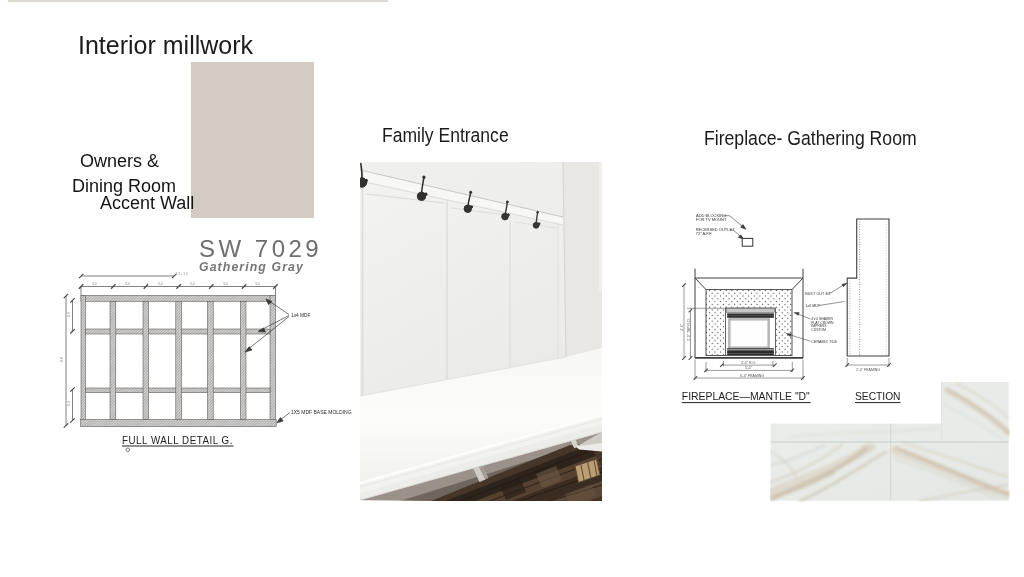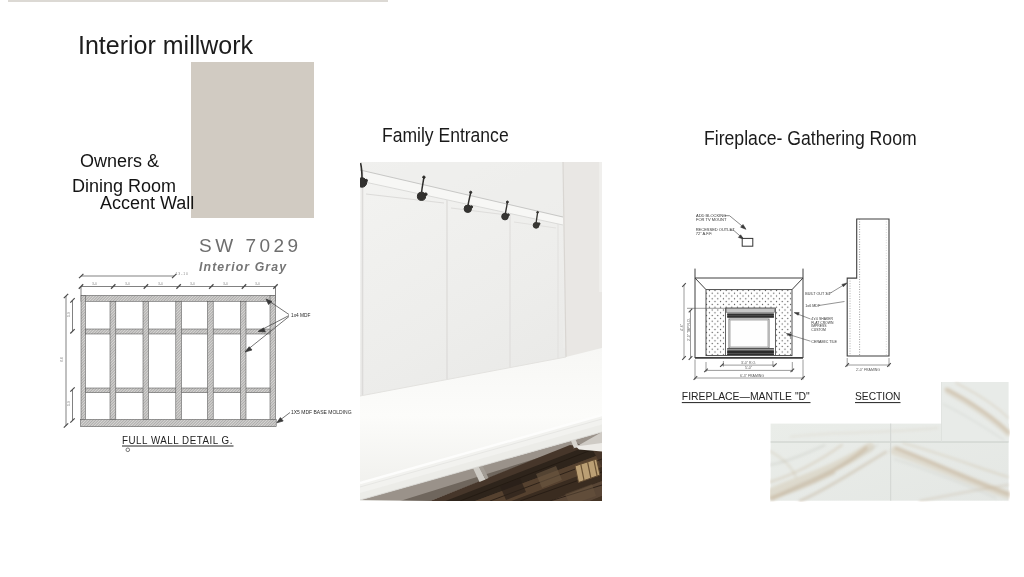--- a/index.html
+++ b/index.html
@@ -15,23 +15,23 @@
 <div class="abs" style="left:78px;top:31px;font-size:25px;color:#1c1c1c;text-align:center;">Interior millwork</div>
 
 <div class="abs" style="left:191px;top:62px;width:123px;height:156px;background:#d1cbc2;"></div>
 
 <div class="abs" style="left:80px;top:143px;font-size:18px;color:#141414;margin-top:8px;">Owners &amp;</div>
 
 <div class="abs" style="left:72px;top:176px;font-size:18px;color:#141414;">Dining Room</div>
 
 <div class="abs" style="left:80px;top:193px;font-size:18px;color:#141414;margin-left:20px;">Accent Wall</div>
 
-<div class="abs" style="left:199px;top:235px;font-size:19px;letter-spacing:3.5px;color:#6e6e6e;">SW 7029</div>
-
-<div class="abs" style="left:199px;top:260px;font-size:12.3px;font-style:italic;font-weight:bold;letter-spacing:1.1px;color:#757575;">Interior Gray</div>
+<div class="abs" style="left:199px;top:235px;font-size:24px;letter-spacing:3.5px;color:#6e6e6e;">SW 7029</div>
+
+<div class="abs" style="left:199px;top:260px;font-size:12.3px;font-style:italic;font-weight:bold;letter-spacing:1.1px;color:#757575;">Gathering Gray</div>
 
 <div class="abs" style="left:382px;top:122.5px;font-size:20.5px;color:#1a1a1a;transform:scaleX(0.855);transform-origin:left top;">Family Entrance</div>
 
 <div class="abs" style="left:704px;top:126px;font-size:20.5px;color:#1a1a1a;transform:scaleX(0.86);transform-origin:left top;">Fireplace- Gathering Room</div>
 
 <svg class="abs" style="left:55px;top:265px;" width="305" height="192" viewBox="0 0 305 192">
 <defs>
 <pattern id="hat" width="2" height="2" patternUnits="userSpaceOnUse" patternTransform="rotate(45)">
 <rect width="2" height="2" fill="#d7d6d4"></rect>
         <line x1="0" y1="0" x2="0" y2="2" stroke="#686868" stroke-width="0.75"></line>

